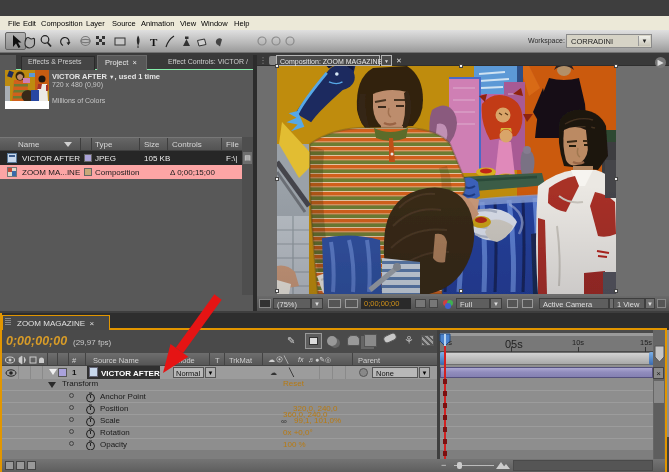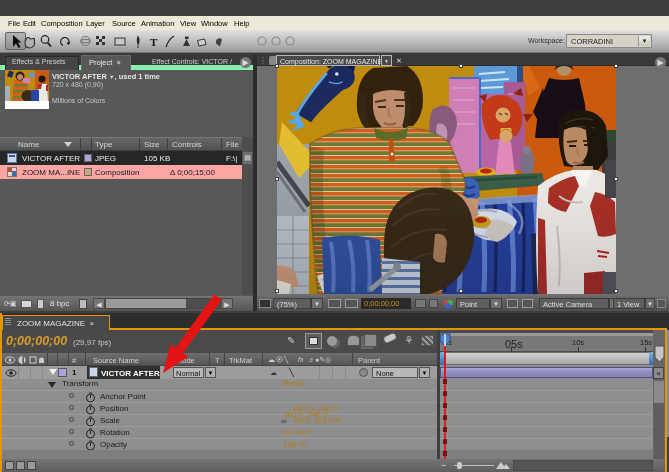--- a/index.html
+++ b/index.html
@@ -80,21 +80,21 @@
   <div class="abs" style="left:528px;top:7px;font-size:7px;color:#2a2a2a">Workspace:</div>
   <div class="abs" style="left:566px;top:4px;width:86px;height:14px;background:#d6d3c6;border:1px solid #8a8a8a;font-size:7.5px;color:#222;padding:2px 0 0 4px">CORRADINI
     <div class="abs" style="right:1px;top:1px;width:12px;height:10px;background:linear-gradient(#f0f0ea,#c8c5b8);border-left:1px solid #9a9a9a;font-size:6px;text-align:center;line-height:10px">▼</div>
   </div>
 </div>
 
 <div class="abs" style="left:0;top:53px;width:669px;height:2px;background:#3a3a3a"></div>
 
 <div class="abs" id="lpanel">
 
-  <div class="abs tabrow" style="left:0;top:0;width:253px;height:15px;border-bottom:5px solid #86efac">
+  <div class="abs tabrow" style="left:16px;top:0;width:253px;height:15px;border-bottom:1px solid #86efac">
     <div class="abs" style="left:5px;top:1px;width:74px;height:14px;background:#454545;border:1px solid #2a2a2a;border-bottom:none"></div>
     <div class="abs ptab" style="left:12px;top:3px">Effects &amp; Presets</div>
     <div class="abs" style="left:81px;top:0px;width:50px;height:15px;background:#575757;border:1px solid #6a6a6a;border-bottom:none"></div>
     <div class="abs ptab" style="left:89px;top:3px;color:#e8e8e8;font-size:7.5px">Project&nbsp;&nbsp;×</div>
     <div class="abs ptab" style="left:152px;top:3px">Effect Controls: VICTOR /</div>
     <div class="abs" style="left:240px;top:2px;width:11px;height:11px;border-radius:6px;background:#777;color:#ddd;font-size:8px;text-align:center;line-height:11px">▶</div>
   </div>
 
   <div class="abs" style="left:5px;top:15px;width:44px;height:39px;background:#fff">
     <svg class="abs" style="left:0;top:0" width="44" height="31" viewBox="0 0 44 31">
@@ -151,31 +151,20 @@
     <div class="abs" style="left:84px;top:3px;width:8px;height:8px;background:#c8a878;border:1px solid #666"></div>
     <div class="abs" style="left:95px;top:3px">Composition</div>
     <div class="abs" style="left:170px;top:3px">Δ 0;00;15;00</div>
   </div>
 
   <div class="abs" style="left:242px;top:82px;width:11px;height:158px;background:#4e4e4e">
     <div class="abs" style="left:1px;top:15px;width:9px;height:12px;background:#6e6e6e;font-size:7px;color:#ddd;text-align:center;line-height:12px">▤</div>
     <div class="abs" style="left:0px;top:198px;width:11px;height:13px;background:#6a6a6a;border:1px solid #444;color:#ccc;font-size:7px;text-align:center;line-height:11px">▼</div>
   </div>
 
-  <div class="abs" style="left:0;top:241px;width:253px;height:15px;background:linear-gradient(#757575,#555)">
-    <div class="abs" style="left:4px;top:4px;font-size:7px;color:#ddd">⟳▣</div>
-    <div class="abs" style="left:21px;top:4px;width:11px;height:8px;background:#d8d8d8;border:1px solid #555"></div>
-    <div class="abs" style="left:37px;top:3px;width:7px;height:10px;background:#ccc;border:1px solid #555"></div>
-    <div class="abs" style="left:50px;top:3px;font-size:8px;color:#e0e0e0">8 bpc</div>
-    <div class="abs" style="left:79px;top:3px;width:8px;height:10px;background:#bbb;border:1px solid #444"></div>
-    <div class="abs" style="left:93px;top:2px;width:12px;height:11px;background:#777;border:1px solid #4a4a4a;color:#ddd;font-size:7px;text-align:center;line-height:11px">◀</div>
-    <div class="abs" style="left:105px;top:2px;width:128px;height:11px;background:#4e4e4e;border:1px solid #444"></div>
-    <div class="abs" style="left:106px;top:3px;width:80px;height:9px;background:#9a9a9a"></div>
-    <div class="abs" style="left:221px;top:2px;width:12px;height:11px;background:#777;border:1px solid #4a4a4a;color:#ddd;font-size:7px;text-align:center;line-height:11px">▶</div>
-  </div>
 </div>
 
 <div class="abs" style="left:253px;top:55px;width:4px;height:256px;background:#2c2c2c"></div>
 
 <div class="abs" id="rpanel">
   <div class="abs tabrow" style="left:0;top:0;width:412px;height:11px;border-bottom:1px solid #2e2e2e"></div>
   <div class="abs" style="left:2px;top:1px;font-size:8px;color:#999">⋮⋮</div>
   <div class="abs" style="left:12px;top:1px;width:9px;height:9px;background:#888;border-radius:2px"></div>
   <div class="abs" style="left:19px;top:0px;width:104px;height:11px;background:#4a4a4a;border:1px solid #b4b4b4;font-size:7px;color:#e8e8e8;padding:2px 0 0 3px;white-space:nowrap">Composition: ZOOM MAGAZINE</div>
   <div class="abs" style="left:124px;top:0px;width:11px;height:11px;background:#4a4a4a;border:1px solid #b4b4b4;color:#ddd;font-size:5px;text-align:center;line-height:10px">▼</div>
@@ -366,21 +355,21 @@
     <div class="abs" style="left:71px;top:3px;width:13px;height:9px;background:#555;border:1px solid #999"></div>
     <div class="abs" style="left:88px;top:3px;width:13px;height:9px;background:#555;border:1px solid #999"></div>
     <div class="abs" style="left:104px;top:2px;width:50px;height:11px;background:#2a2a2a;color:#cf9018;padding:1px 0 0 3px">0;00;00;00</div>
     <div class="abs" style="left:158px;top:3px;width:11px;height:9px;background:#777;border:1px solid #444"></div>
     <div class="abs" style="left:172px;top:3px;width:9px;height:9px;background:#777;border:1px solid #444"></div>
     <svg class="abs" style="left:184px;top:2px" width="14" height="12">
           <circle cx="5" cy="5" r="3" fill="#d04040"></circle>
           <circle cx="9" cy="5" r="3" fill="#40b050"></circle>
           <circle cx="7" cy="8" r="3" fill="#4060d0"></circle>
         </svg>
-    <div class="abs" style="left:199px;top:2px;width:34px;height:11px;background:#5e5e5e;border:1px solid #3e3e3e;padding:1px 0 0 3px">Point</div>
+    <div class="abs" style="left:199px;top:2px;width:34px;height:11px;background:#5e5e5e;border:1px solid #3e3e3e;padding:1px 0 0 3px">Full</div>
     <div class="abs" style="left:233px;top:2px;width:12px;height:11px;background:#6e6e6e;border:1px solid #3e3e3e;font-size:6px;text-align:center;line-height:10px">▼</div>
     <div class="abs" style="left:250px;top:3px;width:11px;height:9px;background:#555;border:1px solid #999"></div>
     <div class="abs" style="left:265px;top:3px;width:11px;height:9px;background:#555;border:1px solid #999"></div>
     <div class="abs" style="left:282px;top:2px;width:70px;height:11px;background:#5e5e5e;border:1px solid #3e3e3e;padding:1px 0 0 3px">Active Camera</div>
     <div class="abs" style="left:352px;top:2px;width:12px;height:11px;background:#6e6e6e;border:1px solid #3e3e3e;font-size:6px;text-align:center;line-height:10px">▼</div>
     <div class="abs" style="left:356px;top:2px;width:32px;height:11px;background:#5e5e5e;border:1px solid #3e3e3e;padding:1px 0 0 3px">1 View</div>
     <div class="abs" style="left:388px;top:2px;width:10px;height:11px;background:#6e6e6e;border:1px solid #3e3e3e;font-size:6px;text-align:center;line-height:10px">▼</div>
     <div class="abs" style="left:400px;top:3px;width:9px;height:9px;background:#555;border:1px solid #888"></div>
   </div>
 </div>

